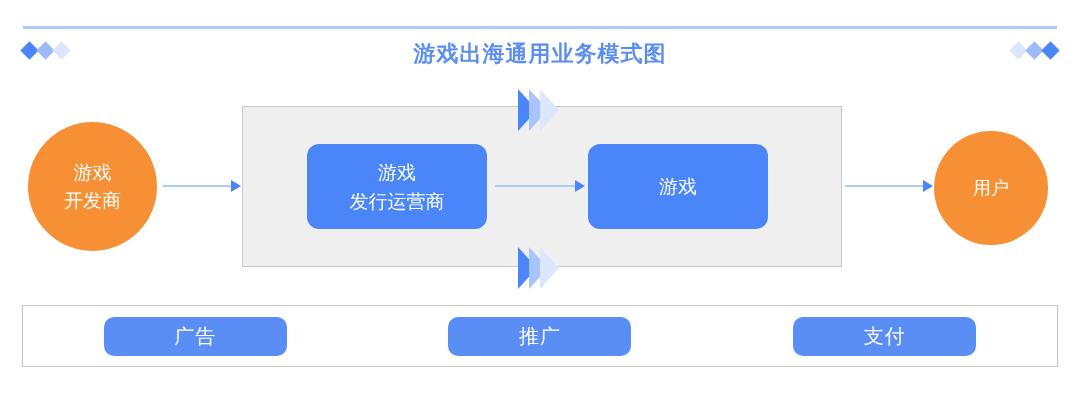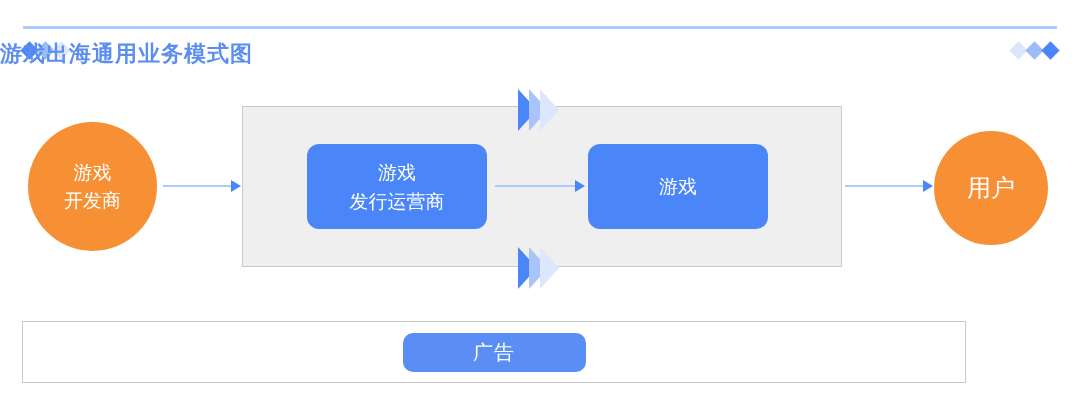--- a/index.html
+++ b/index.html
@@ -22,21 +22,21 @@
     top: 26px;
     width: 1034px;
     height: 3px;
     background: #aecbfa;
   }
   #page-title {
     position: absolute;
     left: 0;
     top: 39px;
     width: 1080px;
-    text-align: left;
+    text-align: center;
     font-size: 22px;
     font-weight: bold;
     color: #5b8ef0;
     letter-spacing: 1px;
   }
   .diamond-group {
     position: absolute;
     top: 44px;
     display: flex;
     gap: 3px;
@@ -69,21 +69,21 @@
     left: 28px;
     top: 122px;
     width: 129px;
     height: 129px;
   }
   #node-users {
     left: 934px;
     top: 131px;
     width: 114px;
     height: 114px;
-    font-size: 24px;
+    font-size: 18px;
   }
 
   #gray-panel {
     position: absolute;
     left: 242px;
     top: 106px;
     width: 600px;
     height: 161px;
     background: #efefef;
     border: 1px solid #c9c9c9;
@@ -161,22 +161,22 @@
     border-bottom: 21px solid transparent;
     border-left: 19px solid #4a86f7;
   }
   .chev.mid  { border-left-color: #a8c4fa; margin-left: -8px; }
   .chev.pale { border-left-color: #dce7fd; margin-left: -8px; }
 
   
   #service-bar {
     position: absolute;
     left: 22px;
-    top: 321px;
-    width: 944px;
+    top: 305px;
+    width: 1036px;
     height: 62px;
     background: #ffffff;
     border: 1px solid #c9c9c9;
     box-sizing: border-box;
     display: flex;
     align-items: center;
     justify-content: space-around;
   }
   .service-button {
     width: 183px;
@@ -249,13 +249,15 @@
   <span class="chev pale"></span>
 </div>
 <div id="chevron-bottom" class="chevron-marker">
   <span class="chev"></span>
   <span class="chev mid"></span>
   <span class="chev pale"></span>
 </div>
 
 <div id="service-bar">
   <div class="service-button">广告</div>
+  <div class="service-button">推广</div>
+  <div class="service-button">支付</div>
 </div>
 
 </body></html>

